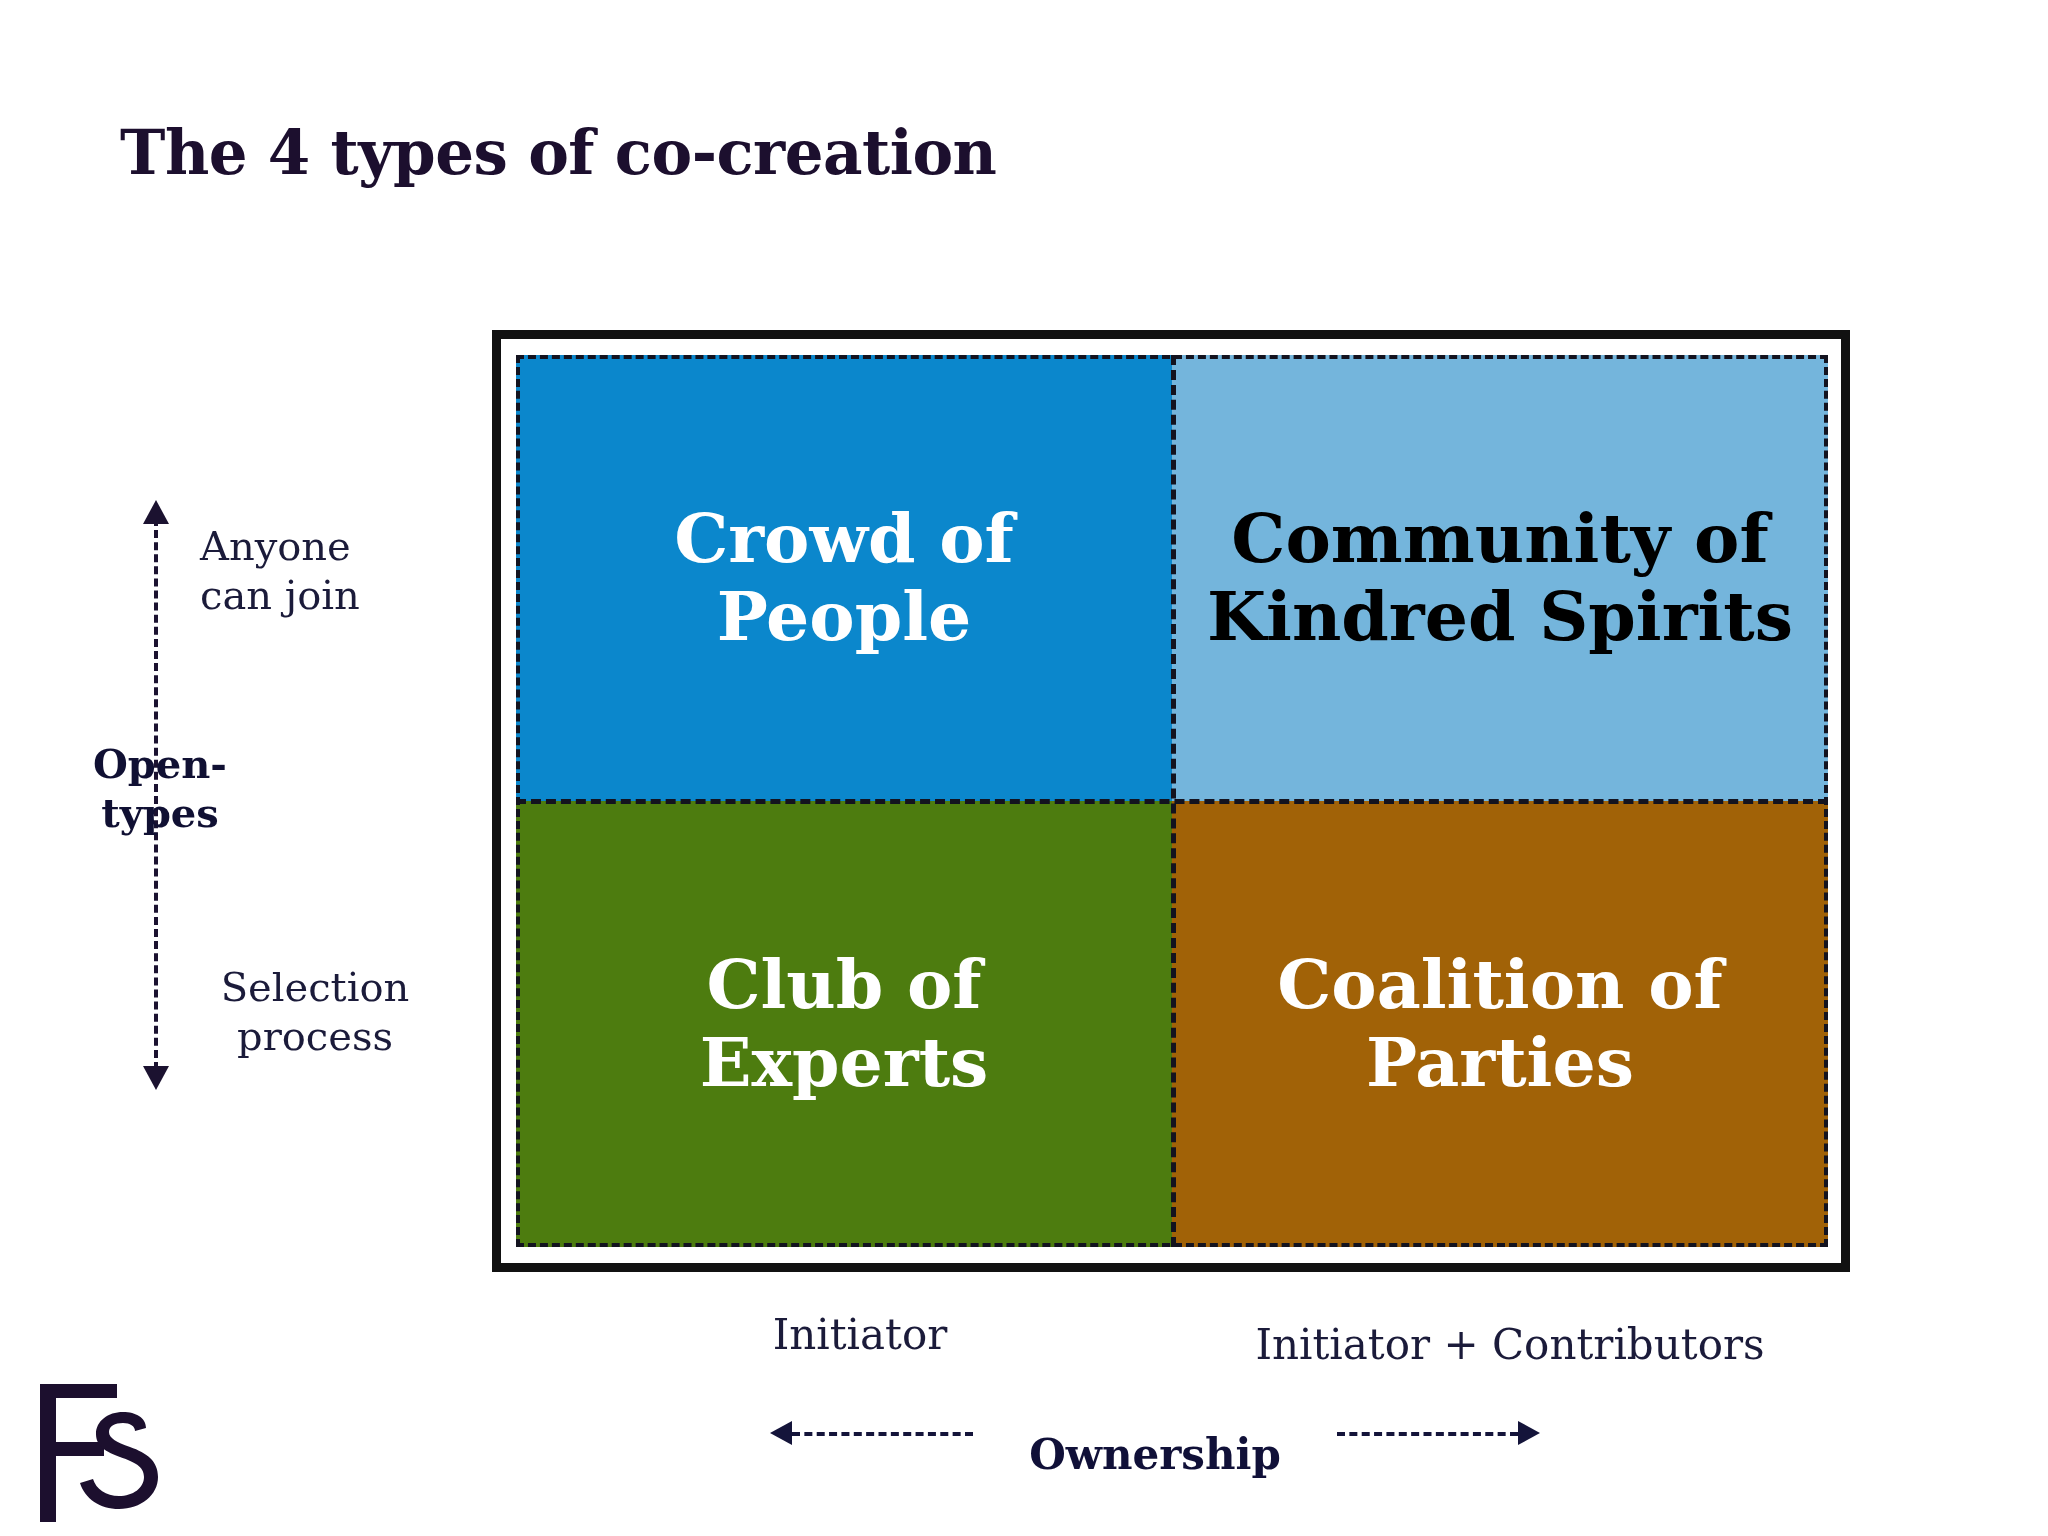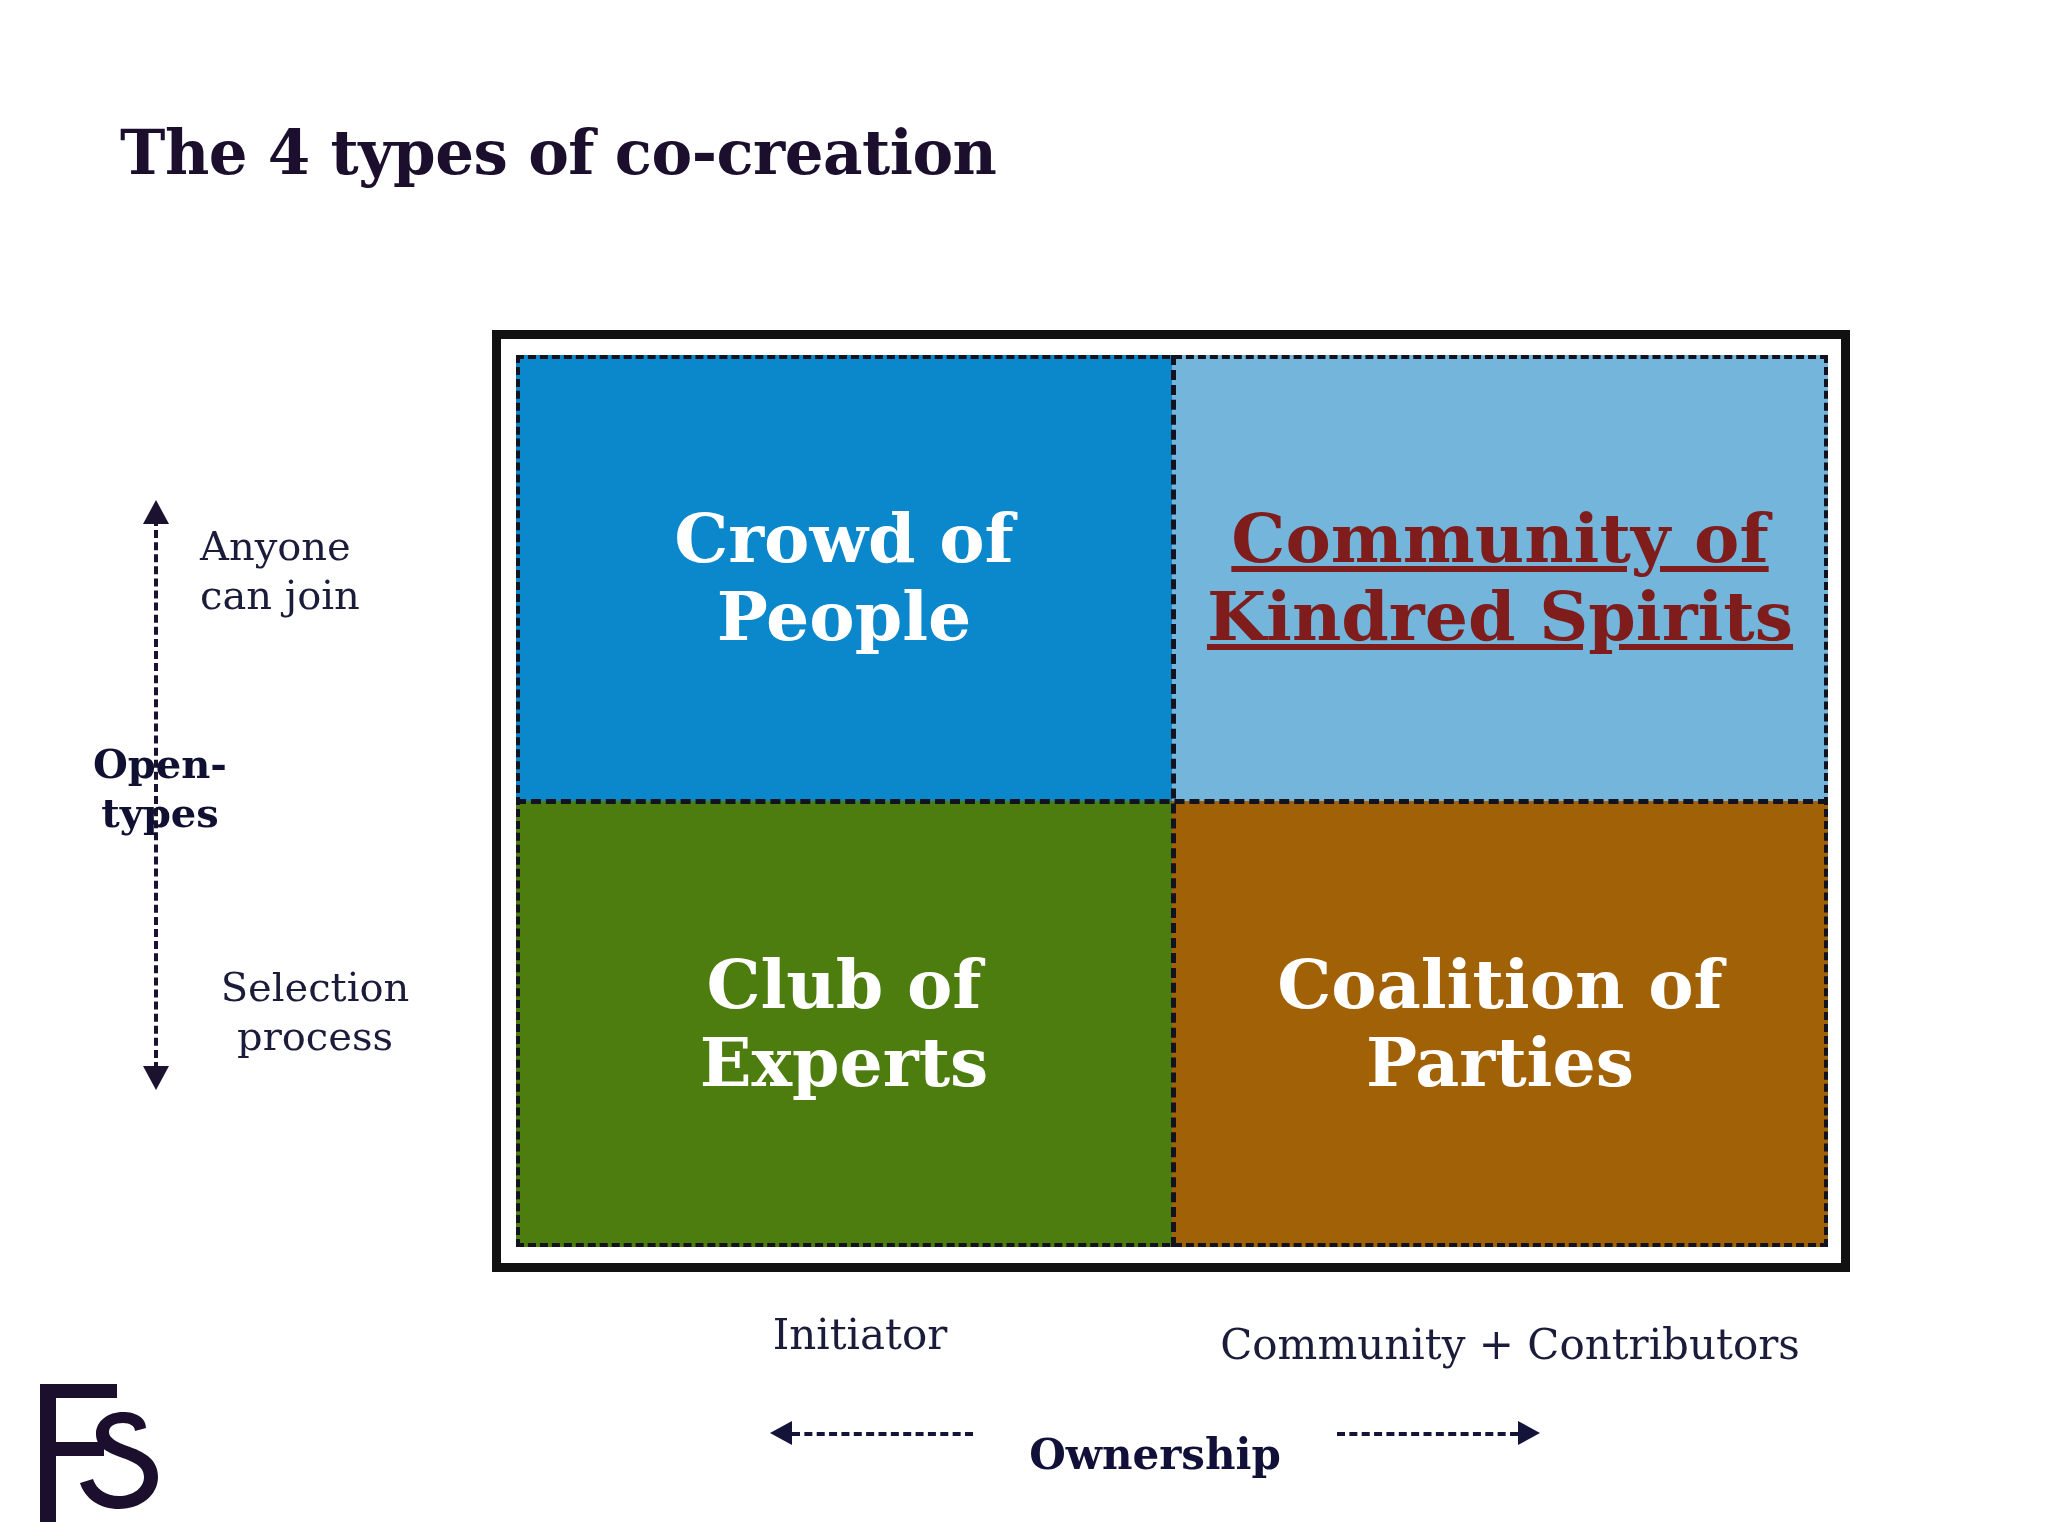--- a/index.html
+++ b/index.html
@@ -277,21 +277,21 @@
 <div id="matrix-frame" style="border-color: rgb(17, 17, 17);"></div>
 
 <div id="quadrant-grid">
 
   <div class="quadrant" id="quadrant-crowd-of-people" style="background: rgb(11, 135, 204);">
     <span class="quadrant-label" style="color: rgb(255, 255, 255);">Crowd of
 People</span>
   </div>
 
   <div class="quadrant" id="quadrant-community-of-kindred-spirits" style="background: rgb(116, 181, 220);">
-    <span class="quadrant-label" style="color: #7f1d1d; text-decoration: underline;">Community of
+    <span class="quadrant-label" style="color: #000000;">Community of
 Kindred Spirits</span>
   </div>
 
   <div class="quadrant" id="quadrant-club-of-experts" style="background: #4d7c0f;">
     <span class="quadrant-label" style="color: rgb(255, 255, 255);">Club of
 Experts</span>
   </div>
 
   <div class="quadrant" id="quadrant-coalition-of-parties" style="background: #a16207;">
     <span class="quadrant-label" style="color: rgb(255, 255, 255);">Coalition of
@@ -299,21 +299,21 @@
   </div>
 
 </div>
 
 <div id="quad-outline"></div>
 <div id="quad-divider-v"></div>
 <div id="quad-divider-h"></div>
 
 <div id="label-initiator">Initiator</div>
 
-<div id="label-initiator-contributors">Community + Contributors</div>
+<div id="label-initiator-contributors">Initiator + Contributors</div>
 
 <div id="ownership-axis">
   <div class="ownership-arm">
     <div class="arrowhead-left"></div>
     <div class="dots"></div>
   </div>
   <div id="ownership-label">Ownership</div>
   <div class="ownership-arm">
     <div class="dots"></div>
     <div class="arrowhead-right"></div>

